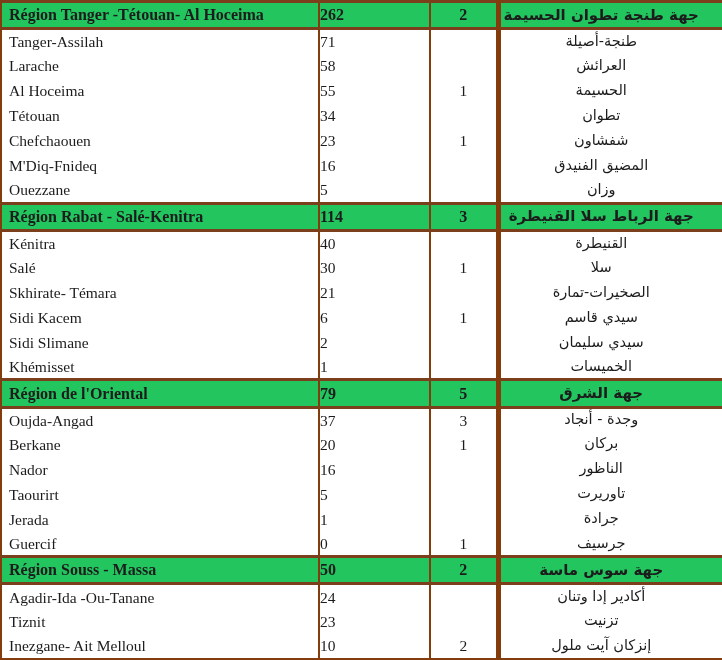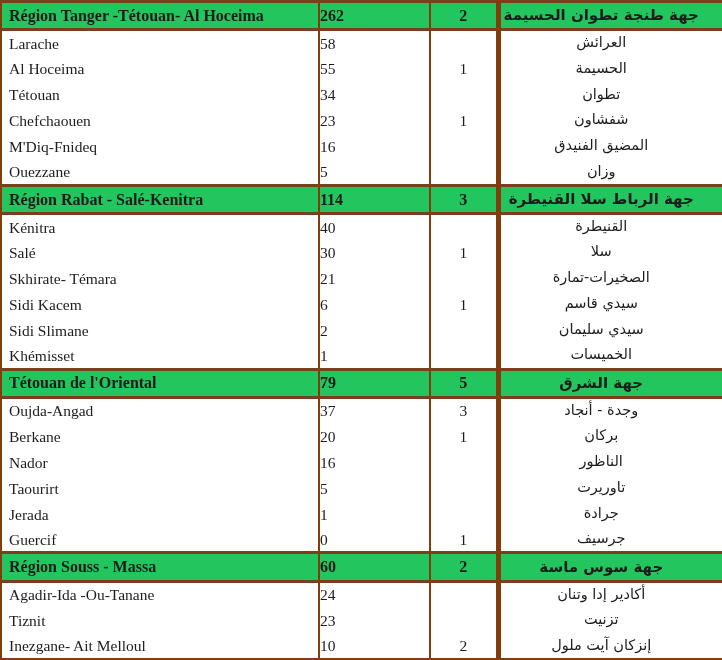--- a/index.html
+++ b/index.html
@@ -50,20 +50,26 @@
   </colgroup>
   <tbody>
 
     <tr class="region">
       <td class="fr">Région Tanger -Tétouan- Al Hoceima</td>
       <td class="n1">262</td>
       <td class="n2">2</td>
       <td class="ar">جهة طنجة تطوان الحسيمة</td>
     </tr>
     <tr class="city">
+      <td class="fr">Tanger-Assilah</td>
+      <td class="n1">71</td>
+      <td class="n2"></td>
+      <td class="ar">طنجة-أصيلة</td>
+    </tr>
+    <tr class="city">
       <td class="fr">Larache</td>
       <td class="n1">58</td>
       <td class="n2"></td>
       <td class="ar">العرائش</td>
     </tr>
     <tr class="city">
       <td class="fr">Al Hoceima</td>
       <td class="n1">55</td>
       <td class="n2">1</td>
       <td class="ar">الحسيمة</td>
@@ -130,21 +136,21 @@
       <td class="ar">سيدي سليمان</td>
     </tr>
     <tr class="city">
       <td class="fr">Khémisset</td>
       <td class="n1">1</td>
       <td class="n2"></td>
       <td class="ar">الخميسات</td>
     </tr>
 
     <tr class="region">
-      <td class="fr">Tétouan de l'Oriental</td>
+      <td class="fr">Région de l'Oriental</td>
       <td class="n1">79</td>
       <td class="n2">5</td>
       <td class="ar">جهة الشرق</td>
     </tr>
     <tr class="city">
       <td class="fr">Oujda-Angad</td>
       <td class="n1">37</td>
       <td class="n2">3</td>
       <td class="ar">وجدة - أنجاد</td>
     </tr>
@@ -174,21 +180,21 @@
     </tr>
     <tr class="city">
       <td class="fr">Guercif</td>
       <td class="n1">0</td>
       <td class="n2">1</td>
       <td class="ar">جرسيف</td>
     </tr>
 
     <tr class="region">
       <td class="fr">Région Souss - Massa</td>
-      <td class="n1">60</td>
+      <td class="n1">50</td>
       <td class="n2">2</td>
       <td class="ar">جهة سوس ماسة</td>
     </tr>
     <tr class="city">
       <td class="fr">Agadir-Ida -Ou-Tanane</td>
       <td class="n1">24</td>
       <td class="n2"></td>
       <td class="ar">أكادير إدا وتنان</td>
     </tr>
     <tr class="city">

